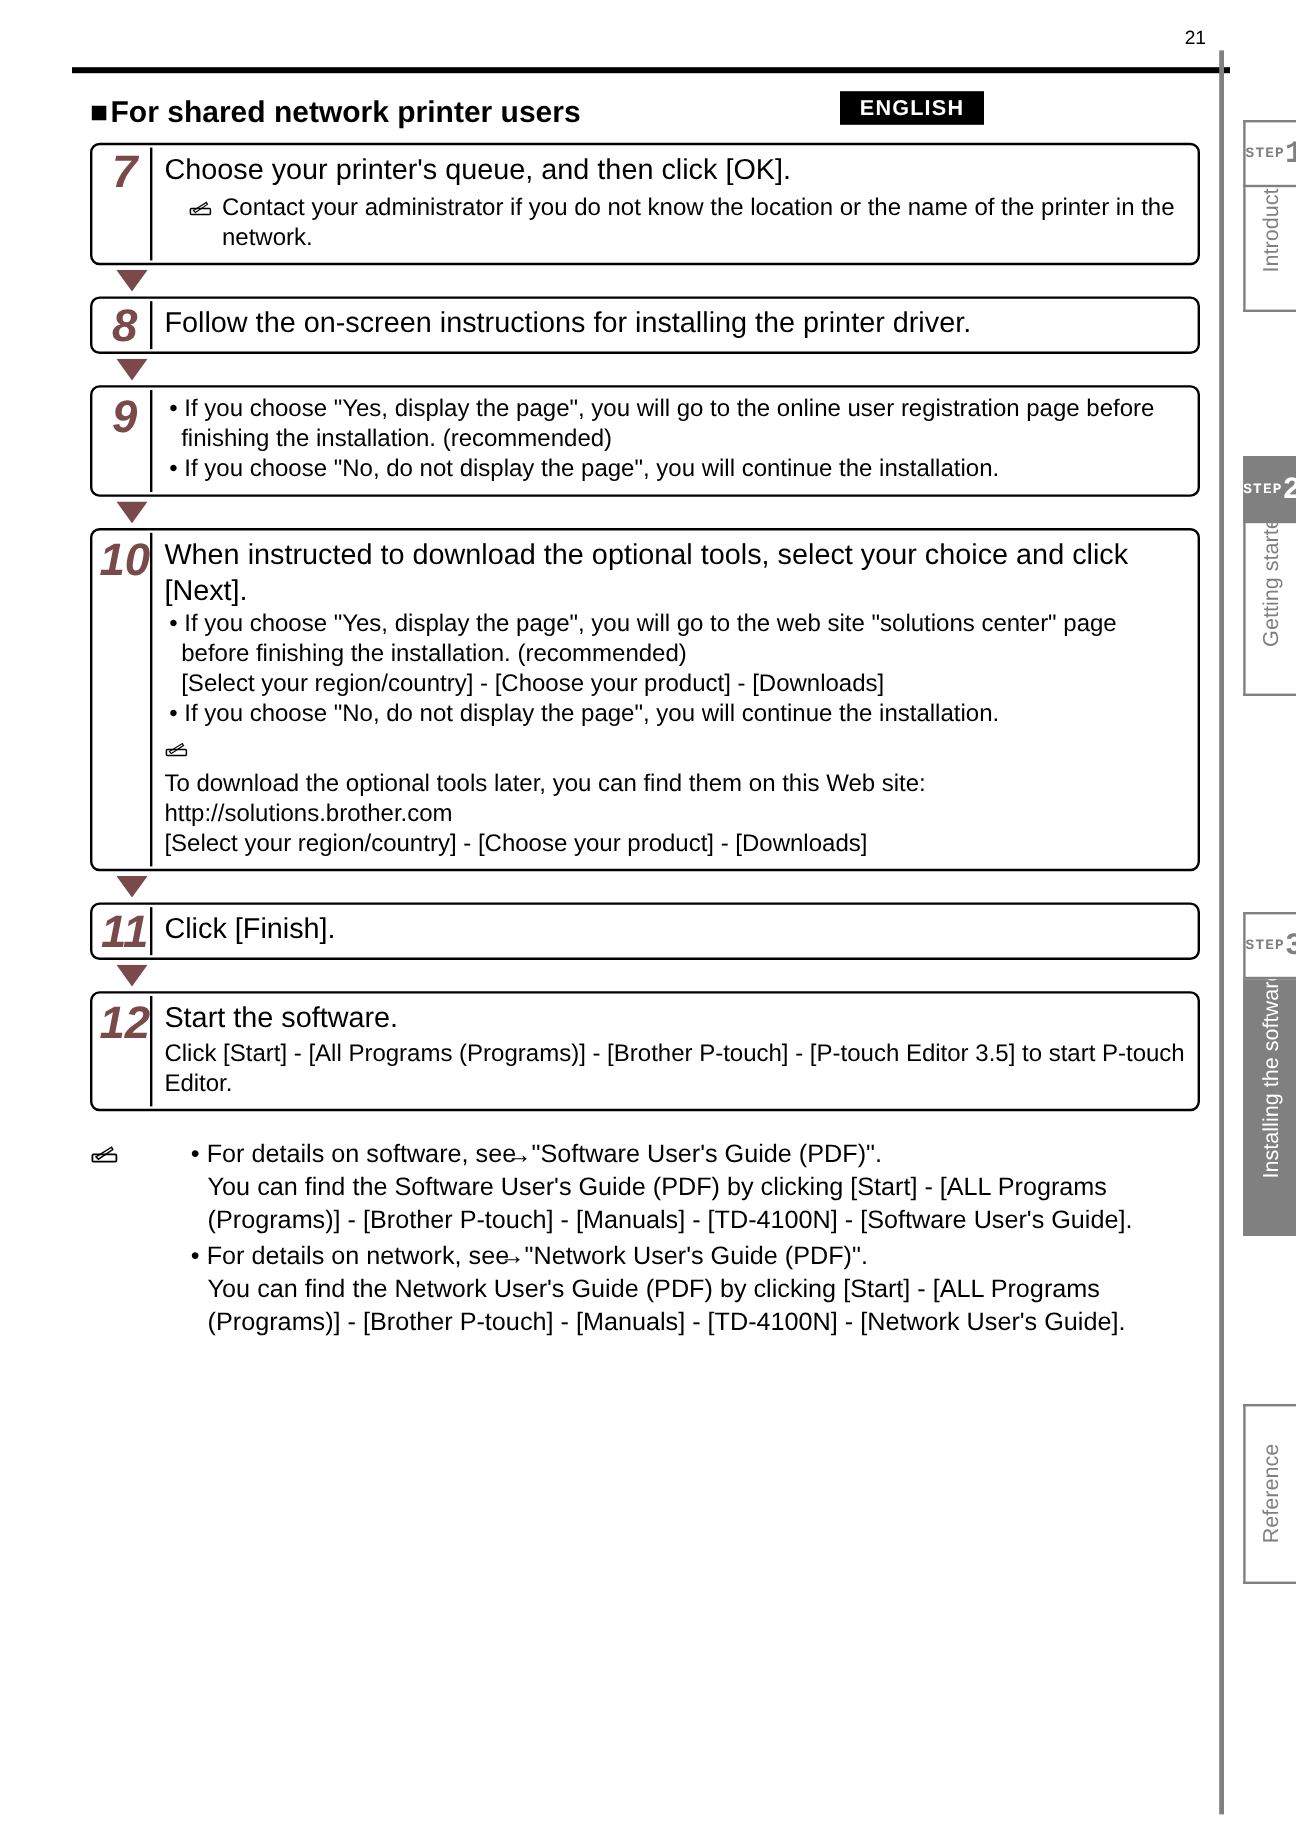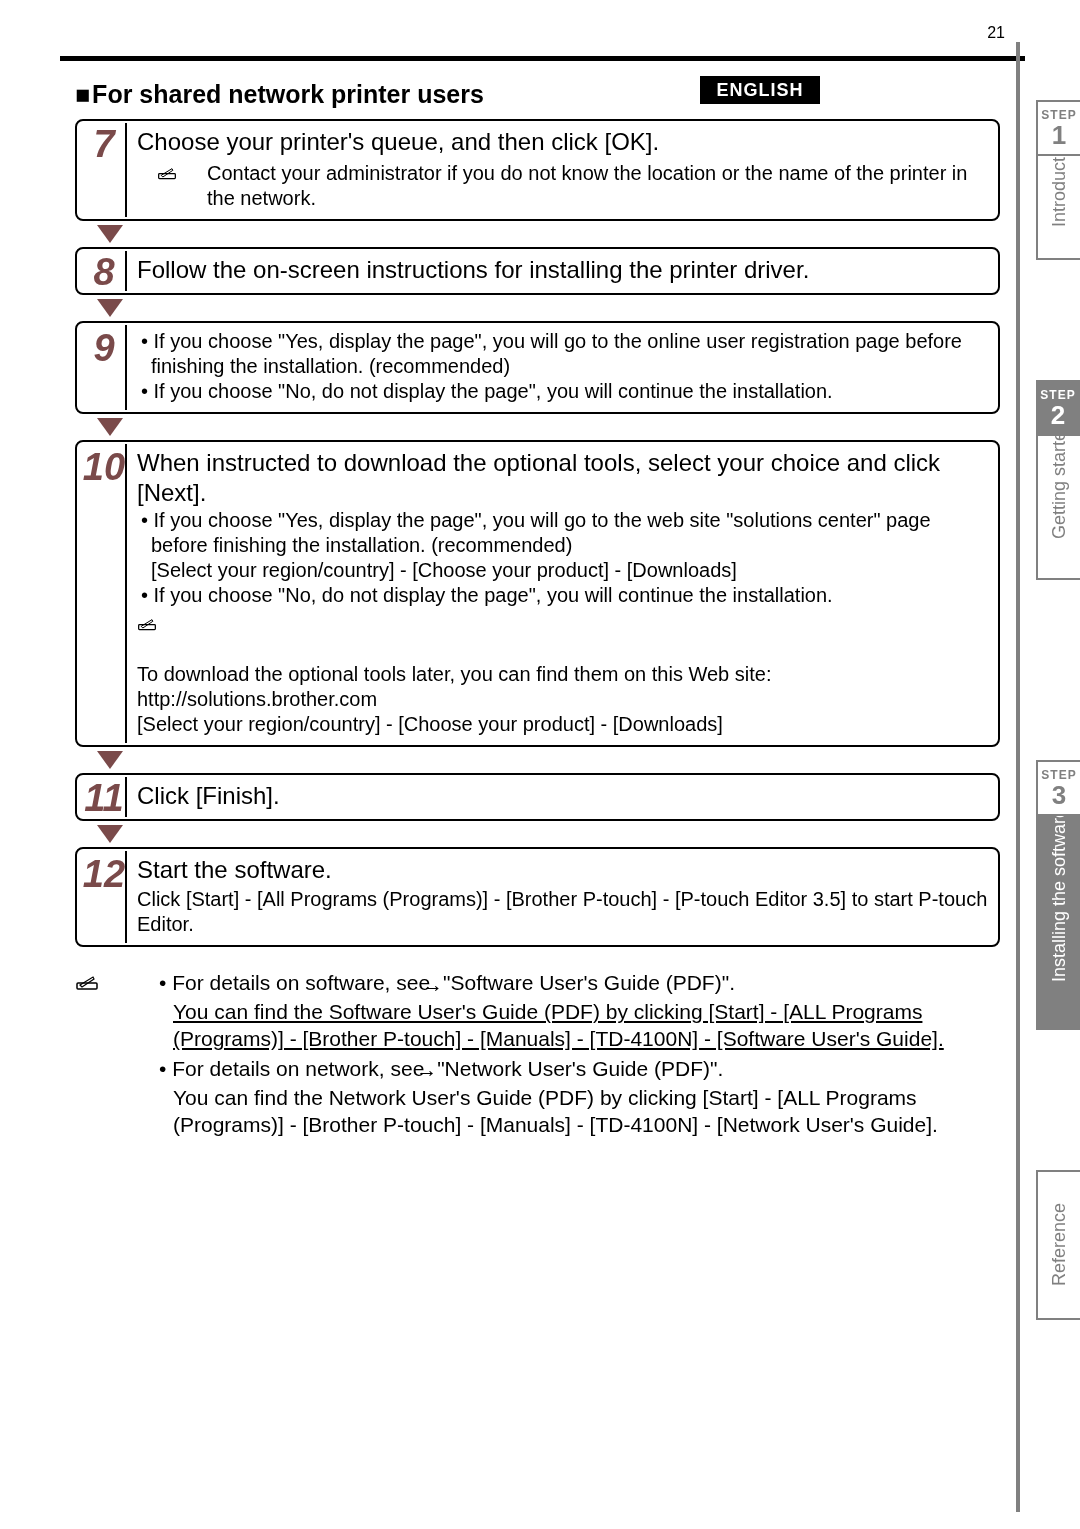--- a/index.html
+++ b/index.html
@@ -111,21 +111,21 @@
     }
     .bullet {
       font-size: 20px;
       line-height: 1.25;
       padding-left: 14px;
       text-indent: -10px;
     }
     .note-row {
       display: flex;
       align-items: flex-start;
-      gap: 26px;
+      gap: 4px;
       margin-top: 4px;
       margin-left: 20px;
     }
     .note-icon {
       width: 24px;
       flex-shrink: 0;
       margin-top: 2px;
     }
     .note-text {
       font-size: 20px;
@@ -188,24 +188,25 @@
       color: #fff;
     }
     .step-badge {
       position: absolute;
       right: 0;
       width: 44px;
       height: 56px;
       background: #808080;
       color: #fff;
       display: flex;
-      flex-direction: column;
+      flex-direction: row;
       align-items: center;
-      justify-content: center;
+      justify-content: flex-start;
       font-weight: bold;
+      font-family: Liberation Mono, monospace;
     }
     .step-badge.outline {
       background: #fff;
       color: #808080;
       border: 2px solid #808080;
       border-right: none;
     }
     .step-badge .label {
       font-size: 12px;
       letter-spacing: 1px;
@@ -366,21 +367,21 @@
     <div class="footer-note">
       <span class="footer-icon">
         <svg class="pencil-svg" viewBox="0 0 24 20" style="width:24px;height:20px;">
             <rect x="2" y="12" width="20" height="6" rx="1" fill="none" stroke="#000" stroke-width="1.5"></rect>
             <path d="M5 14 L18 6 L19 8 L7 16 Z" fill="none" stroke="#000" stroke-width="1.2"></path>
           </svg>
       </span>
       <div class="footer-list">
         <div class="footer-bullet">
           • <span>For details on software, see </span><span class="arrow-right-inline">→</span><span>"Software User's Guide (PDF)".</span><br>
-          <span style="text-indent:0; display:inline-block; padding-left:0;text-decoration:underline;">You can find the Software User's Guide (PDF) by clicking [Start] - [ALL Programs (Programs)] - [Brother P-touch] - [Manuals] - [TD-4100N] - [Software User's Guide].</span>
+          <span style="text-indent:0; display:inline-block; padding-left:0;">You can find the Software User's Guide (PDF) by clicking [Start] - [ALL Programs (Programs)] - [Brother P-touch] - [Manuals] - [TD-4100N] - [Software User's Guide].</span>
         </div>
         <div class="footer-bullet">
           • <span>For details on network, see </span><span class="arrow-right-inline">→</span><span>"Network User's Guide (PDF)".</span><br>
           <span style="text-indent:0; display:inline-block; padding-left:0;">You can find the Network User's Guide (PDF) by clicking [Start] - [ALL Programs (Programs)] - [Brother P-touch] - [Manuals] - [TD-4100N] - [Network User's Guide].</span>
         </div>
       </div>
     </div>
   </div>
 
 </div>

